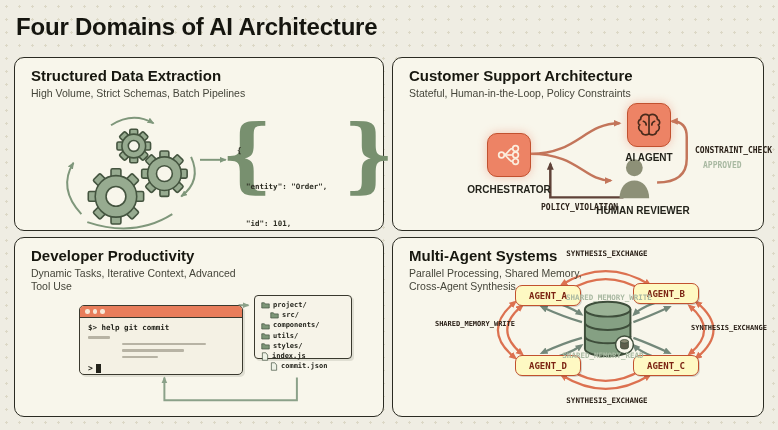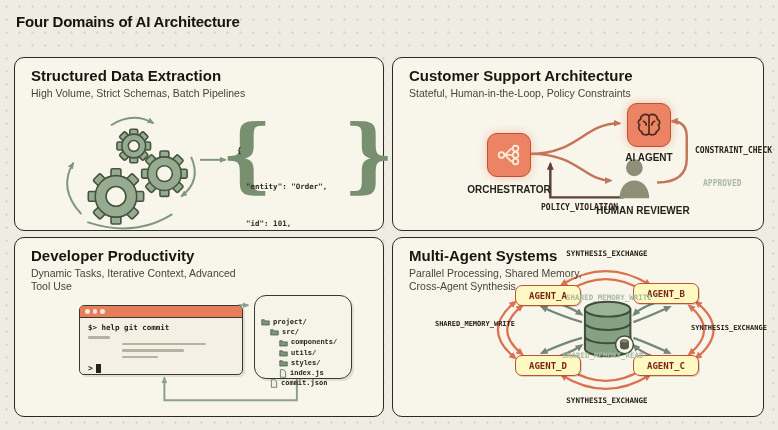--- a/index.html
+++ b/index.html
@@ -4,21 +4,21 @@
 <style>
   html,body{margin:0;padding:0;}
   body{
     width:778px;height:430px;position:relative;overflow:hidden;
     background-color:#efede3;
     background-image:radial-gradient(circle,#dcd8c6 1px,transparent 1.3px);
     background-size:13px 13px;
     font-family:"Liberation Sans",sans-serif;
     color:#23231b;
   }
-  .page-title{position:absolute;left:16px;top:13px;font-size:15px;font-weight:bold;color:#15150f;letter-spacing:-0.2px;}
+  .page-title{position:absolute;left:16px;top:13px;font-size:24px;font-weight:bold;color:#15150f;letter-spacing:-0.2px;}
   .panel{position:absolute;background:#f8f6eb;border:1.5px solid #2b2b22;border-radius:10px;box-sizing:border-box;}
   #p1{left:14px;top:57px;width:370px;height:174px;}
   #p2{left:392px;top:57px;width:372px;height:174px;}
   #p3{left:14px;top:237px;width:370px;height:180px;}
   #p4{left:392px;top:237px;width:372px;height:180px;}
   .panel-title{position:absolute;left:16px;top:9px;font-size:15px;font-weight:bold;color:#17170f;}
   .panel-sub{position:absolute;left:16px;top:29px;font-size:10.5px;line-height:13px;color:#45453a;}
   .gfx{position:absolute;inset:0;width:100%;height:100%;}
   .mlabel{position:absolute;font-family:"DejaVu Sans Mono",monospace;font-weight:bold;font-size:8px;color:#2b2118;white-space:nowrap;}
   .sage-label{color:#a9b9a2;}
@@ -30,23 +30,23 @@
   
   .terminal{position:absolute;left:64px;top:67px;width:164px;height:70px;background:#f4f1e4;border:1.2px solid #3a392e;border-radius:5px;box-sizing:border-box;box-shadow:2px 2px 0 rgba(60,60,40,.12);}
   .term-bar{height:11px;background:#e87d5b;border-bottom:1px solid #3a392e;border-radius:4px 4px 0 0;display:flex;align-items:center;gap:3px;padding-left:5px;}
   .term-dot{width:4.5px;height:4.5px;border-radius:50%;background:#f6e8d8;}
   .term-body{padding:5px 8px;}
   .term-cmd{font-family:"DejaVu Sans Mono",monospace;font-weight:bold;font-size:7.5px;color:#23231b;white-space:pre;}
   .sk{height:2.5px;background:#b7b3a4;border-radius:1px;margin-top:4px;}
   .term-prompt{display:flex;align-items:center;gap:3px;margin-top:6px;font-family:"DejaVu Sans Mono",monospace;font-weight:bold;font-size:8px;}
   .cursor{width:5px;height:9px;background:#23231b;display:inline-block;}
   
-  .ftree{position:absolute;left:239px;top:57px;width:98px;height:84px;background:#f6f3e8;border:1.2px solid #3a392e;border-radius:12px;box-sizing:border-box;padding:21px 6px;box-shadow:2px 2px 0 rgba(60,60,40,.12);}
+  .ftree{position:absolute;left:239px;top:57px;width:98px;height:64px;background:#f6f3e8;border:1.2px solid #3a392e;border-radius:4px;box-sizing:border-box;padding:4px 6px;box-shadow:2px 2px 0 rgba(60,60,40,.12);}
   .frow{display:flex;align-items:center;gap:3px;font-family:"DejaVu Sans Mono",monospace;font-weight:bold;font-size:7px;color:#23231b;line-height:10.2px;white-space:nowrap;}
-  .ind1{margin-left:9px;} .ind2{margin-left:18px;font-family:Liberation Mono, monospace;}
+  .ind1{margin-left:9px;} .ind2{}
   
   .agent{position:absolute;width:66px;height:21px;background:#fef9c3;border:1.5px solid #c2512f;border-radius:7px;box-sizing:border-box;display:flex;align-items:center;justify-content:center;font-family:"DejaVu Sans Mono",monospace;font-weight:bold;font-size:9px;color:#7c2413;box-shadow:1px 1px 0 rgba(0,0,0,.15);}
   .p4label{font-size:7.5px;}
 </style>
 </head>
 <body>
 
 <div class="page-title">Four Domains of AI Architecture</div>
 
 <div class="panel" id="p1">
@@ -168,21 +168,21 @@
         <path d="M16,6 C21,3 25,6 25,10 C28,11 28,15 26,16 C28,18 27,22 24,23 C24,26 20,27.5 16,25.5"></path>
         <path d="M16,6 V25.5"></path>
         <path d="M10,12 q3,1 3,4"></path>
           <path d="M22,12 q-3,1 -3,4"></path>
       </g>
     </svg>
   </div>
   <div class="node-label" style="left:216px;top:94px;width:80px;">AI AGENT</div>
   <div class="node-label" style="left:190px;top:147px;width:120px;">HUMAN REVIEWER</div>
   <div class="mlabel" style="left:302px;top:88px;">CONSTRAINT_CHECK</div>
-  <div class="mlabel sage-label" style="left:310px;top:121px;">APPROVED</div>
+  <div class="mlabel sage-label" style="left:310px;top:103px;">APPROVED</div>
   <div class="mlabel" style="left:148px;top:145px;">POLICY_VIOLATION</div>
 </div>
 
 <div class="panel" id="p3">
   <svg class="gfx" viewBox="0 0 370 180">
     <defs>
       <marker id="ar-sage3" markerWidth="8" markerHeight="8" refX="6" refY="3" orient="auto" markerUnits="userSpaceOnUse">
           <path d="M0,0 L7,3 L0,6 Z" fill="#8ba189"></path>
         </marker>
     </defs>

